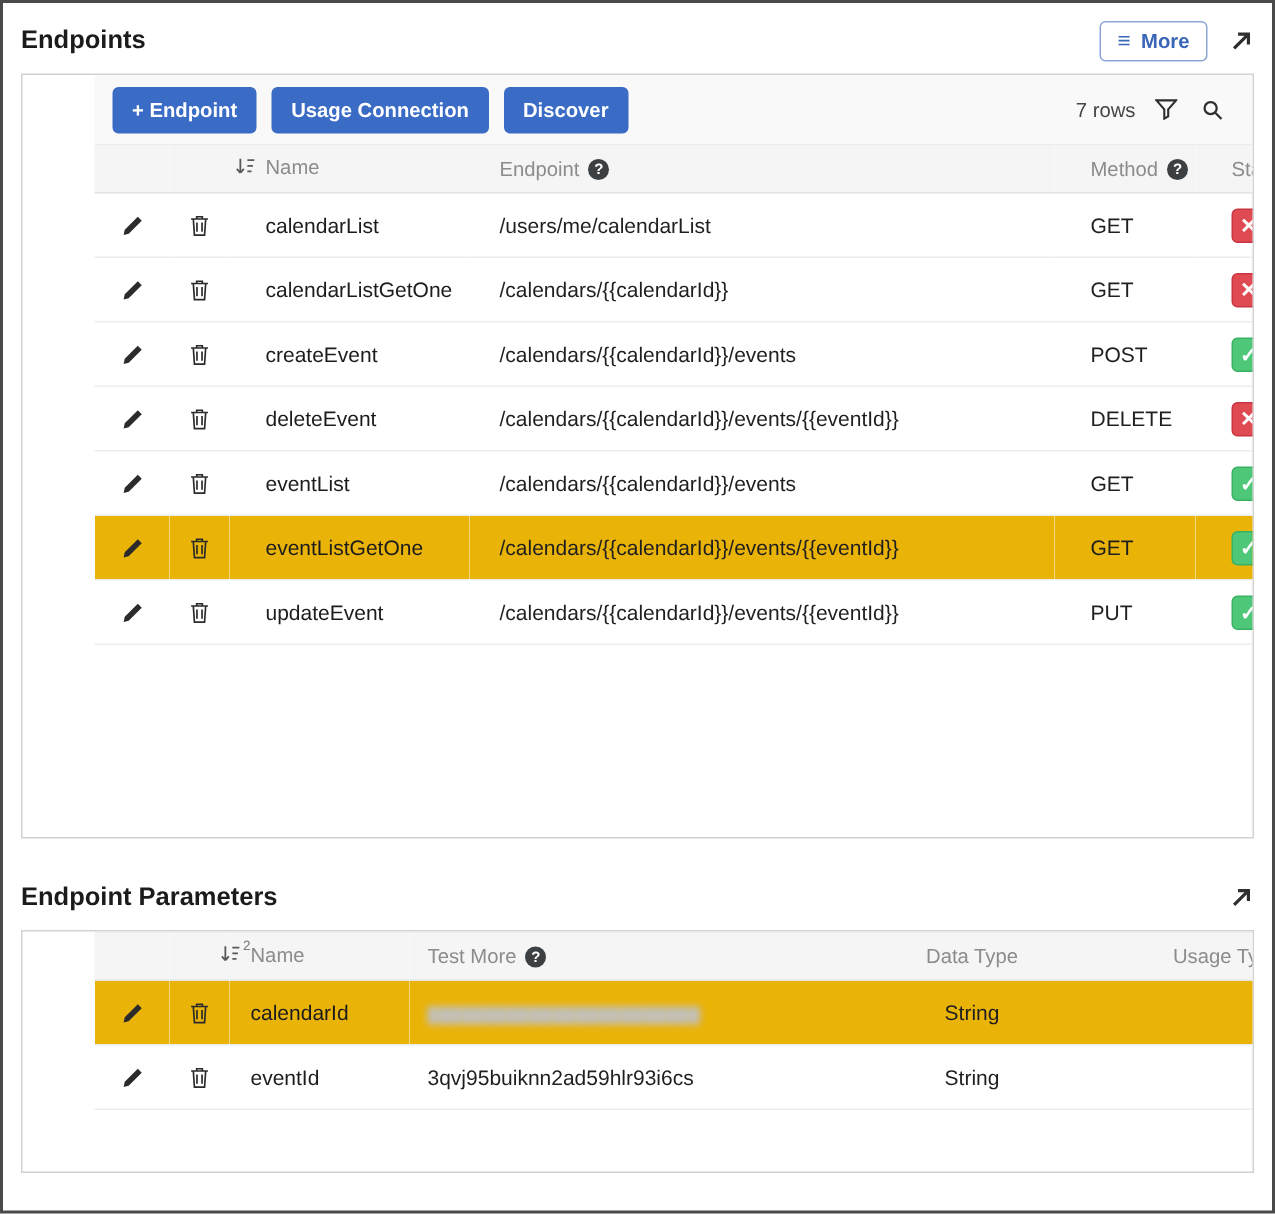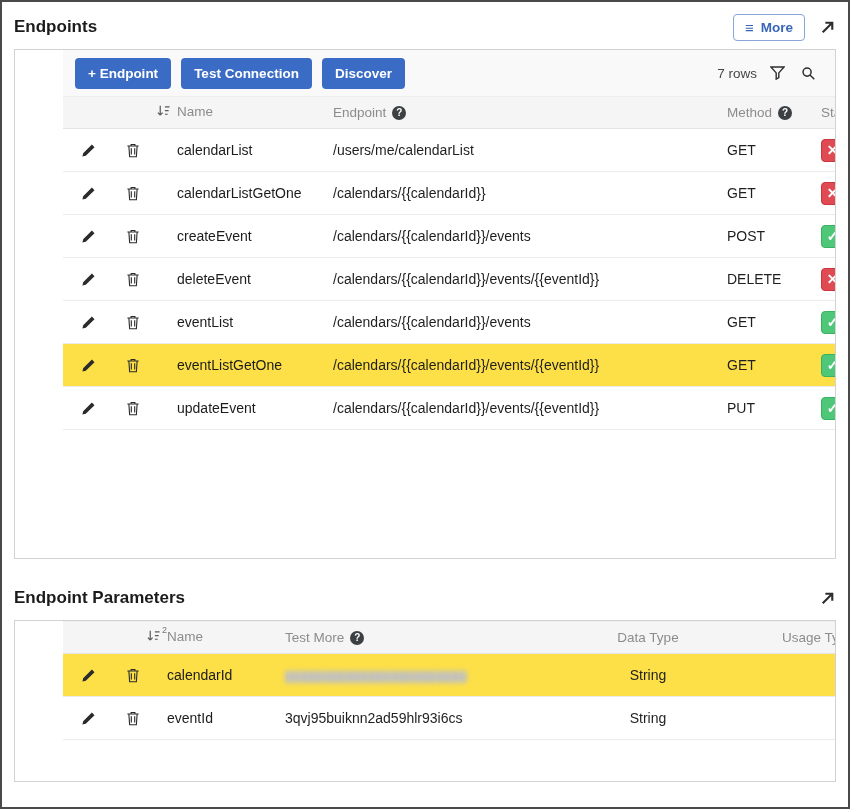--- a/index.html
+++ b/index.html
@@ -47,21 +47,21 @@
   .tool-ico { display: inline-flex; cursor: pointer; padding: 0 3px; }
   .tool-ico:last-child { margin-right: 4px; }
 
   table { width: 100%; border-collapse: collapse; table-layout: fixed; font-size: 14px; }
   thead th {
     background: #f5f5f5; border-bottom: 1px solid #e4e4e4; border-top: 1px solid #ededed;
     font-weight: 400; color: #8c8c8c; font-size: 13.5px;
     text-align: left; height: 32px; white-space: nowrap;
   }
   tbody td { border-bottom: 1px solid #ececec; height: 43px; vertical-align: middle; white-space: nowrap; overflow: hidden; }
-  tr.selected td { background: #fde047; margin-top: 28px; }
+  tr.selected td { background: #eab308; margin-top: 28px; }
 
   .c-edit { text-align: center; }
   .c-trash { text-align: center; }
   th.c-name, td.c-name { padding-left: 24px; }
   th.c-endpoint, td.c-endpoint { padding-left: 20px; }
   th.c-method, td.c-method { padding-left: 24px; }
   th.c-status, td.c-status { padding-left: 24px; }
   th.c-pname, td.c-pname { padding-left: 14px; }
   th.c-test, td.c-test { padding-left: 12px; }
   th.c-dtype, td.c-dtype { padding-left: 10px; text-align: center; }
@@ -103,21 +103,21 @@
         <svg width="17" height="17" viewBox="0 0 16 16">
             <path d="M3.5 12.5L12 4M6 3.5h6.5V10" stroke="#2e2e2e" stroke-width="2" fill="none"></path>
           </svg>
       </span>
     </div>
   </div>
 
   <div class="panel panel-endpoints">
     <div class="toolbar">
       <button class="btn-primary">+ Endpoint</button>
-      <button class="btn-primary">Test Connection</button>
+      <button class="btn-primary">Usage Connection</button>
       <button class="btn-primary">Discover</button>
       <span class="row-count">7 rows</span>
       <span class="tool-ico">
         <svg width="15" height="14" viewBox="0 0 16 15">
             <path d="M1 1h14l-5.6 6.4v5L6.6 14V7.4L1 1z" fill="none" stroke="#2e2e2e" stroke-width="1.5"></path>
           </svg>
       </span>
       <span class="tool-ico">
         <svg width="15" height="15" viewBox="0 0 16 16">
             <circle cx="6.5" cy="6.5" r="4.3" fill="none" stroke="#2e2e2e" stroke-width="1.6"></circle>

